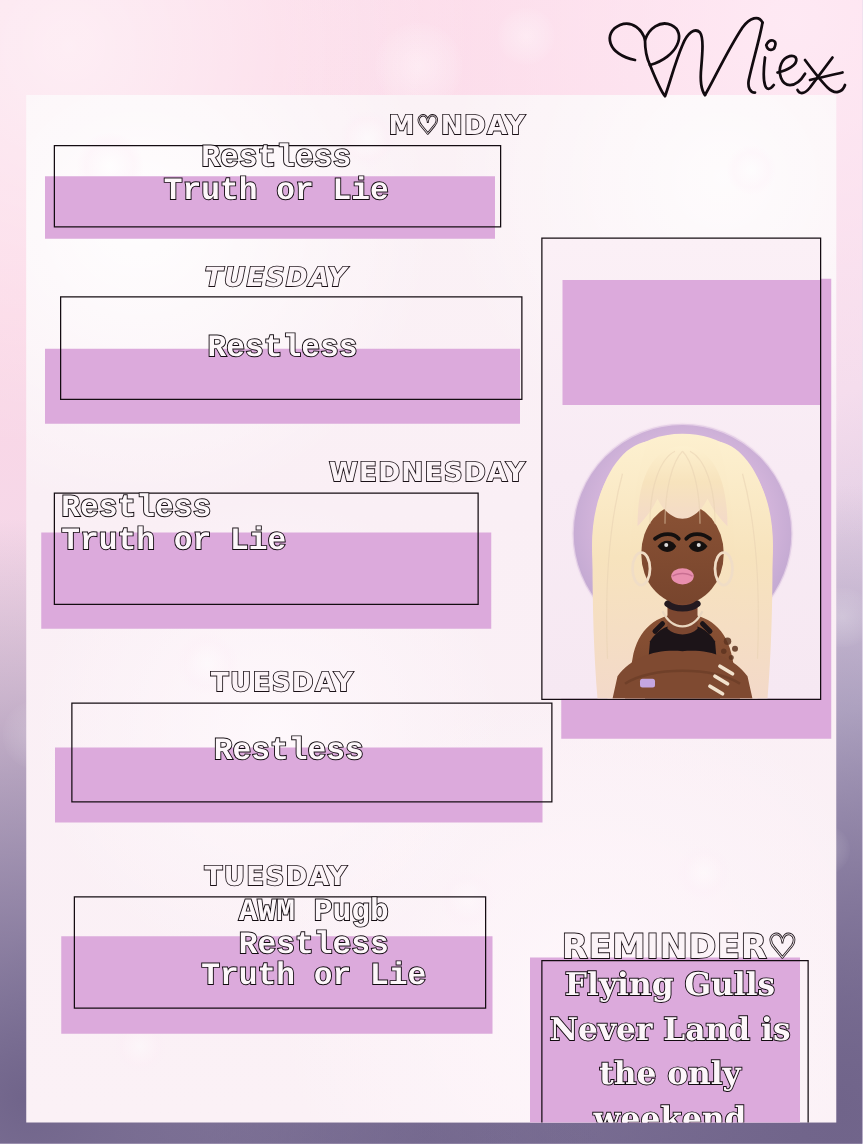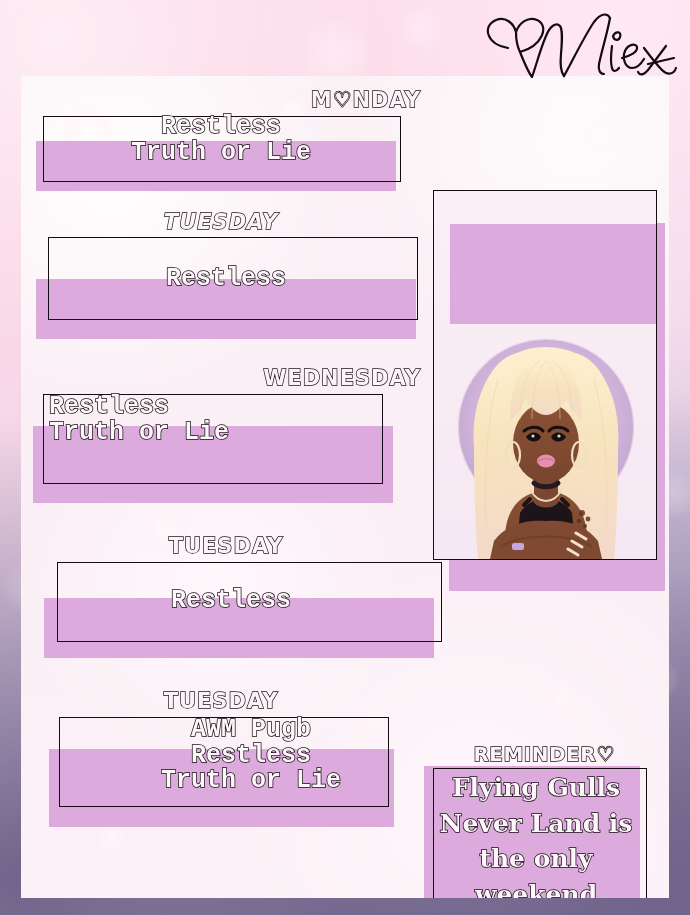--- a/index.html
+++ b/index.html
@@ -144,21 +144,21 @@
   }
 
   
   #reminder-title {
     position: absolute;
     left: 398px; top: 666px;
     width: 250px;
     text-align: center;
     font-family: "DejaVu Sans", sans-serif;
     font-weight: 700;
-    font-size: 20px;
+    font-size: 27px;
     letter-spacing: .5px;
     color: #fbf3f7;
     -webkit-text-stroke: 1.4px #1a1016;
     paint-order: stroke fill;
     z-index: 20;
     white-space: nowrap;
   }
   #reminder-band {
     position: absolute;
     left: 403px; top: 690px;

